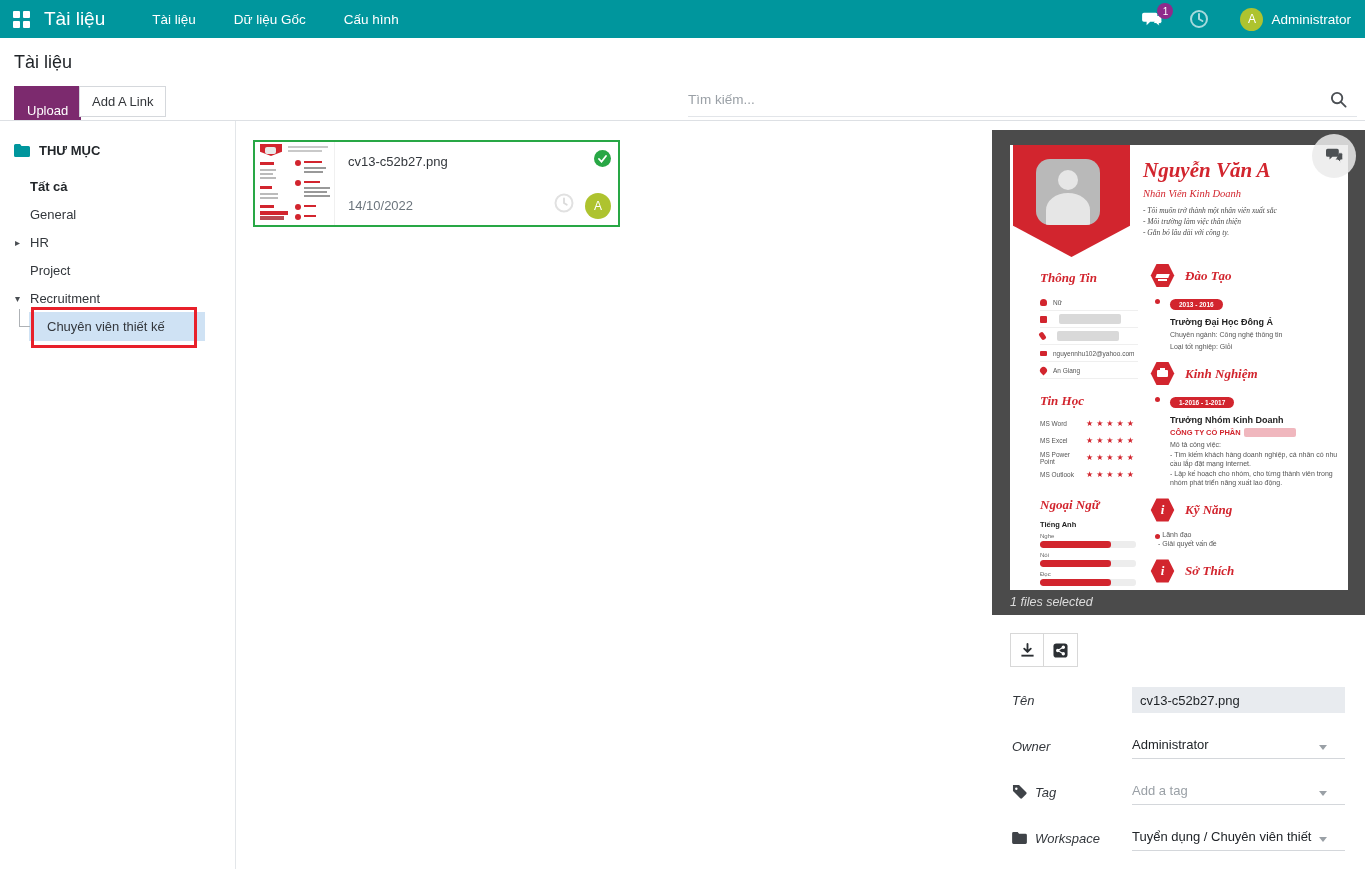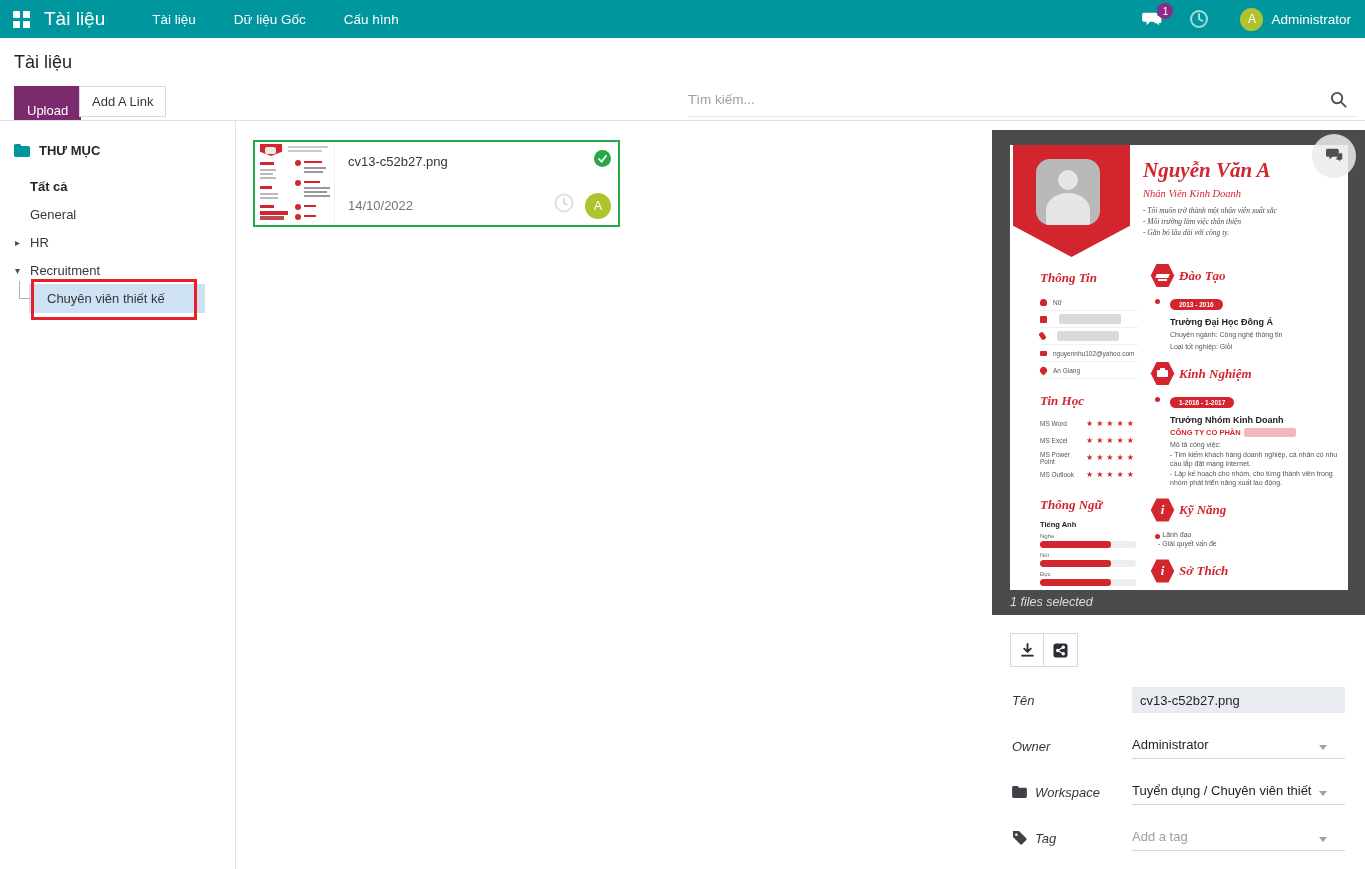--- a/index.html
+++ b/index.html
@@ -130,21 +130,21 @@
   .cv-sec{margin-top:14px;}
   .skill-row{display:flex;align-items:center;height:17px;}
   .skill-row .lb{font-size:6.5px;color:#555;width:46px;}
   .skill-row .stars{color:var(--cvred);font-size:8px;letter-spacing:3px;}
   .lang-name{font-size:7.5px;font-weight:bold;color:#222;margin-top:7px;}
   .lang-g{margin-top:4px;}
   .lang-g .lb{font-size:6px;color:#666;margin-bottom:2px;}
   .track{width:96px;height:7px;background:#ededed;border-radius:3px;overflow:hidden;}
   .fill{height:100%;background:var(--cvred);border-radius:3px;}
   .cv-right{position:absolute;left:140px;top:118px;width:188px;}
-  .sec-head{display:flex;align-items:center;gap:4px;margin-bottom:7px;}
+  .sec-head{display:flex;align-items:center;gap:10px;margin-bottom:7px;}
   .hexa{width:25px;height:25px;background:var(--cvred);flex:none;position:relative;
     -webkit-clip-path:polygon(26% 4%,74% 4%,97% 50%,74% 96%,26% 96%,3% 50%);
     clip-path:polygon(26% 4%,74% 4%,97% 50%,74% 96%,26% 96%,3% 50%);
     display:flex;align-items:center;justify-content:center;}
   .hexa.education::before{content:'';width:13px;height:4px;background:#fff;transform:skewX(-20deg);}
   .hexa.education::after{content:'';position:absolute;bottom:7px;left:8px;width:9px;height:2px;background:#fff;}
   .hexa.experience::before{content:'';width:11px;height:7px;background:#fff;border-radius:1px;}
   .hexa.experience::after{content:'';position:absolute;top:7px;width:5px;height:2px;background:#fff;}
   .hexa.info{color:#fff;font-family:"Liberation Serif",serif;font-style:italic;font-weight:bold;font-size:13px;}
   .tl{position:relative;padding-left:20px;margin-bottom:10px;}
@@ -303,20 +303,24 @@
           <div class="side-item">
             <span class="arrow"></span>
             <span class="lbl">General</span>
           </div>
 
           <div class="side-item">
             <span class="arrow">▸</span>
             <span class="lbl">HR</span>
           </div>
 
+          <div class="side-item">
+            <span class="arrow"></span>
+            <span class="lbl">Project</span>
+          </div>
 
           <div class="side-item">
             <span class="arrow">▾</span>
             <span class="lbl">Recruitment</span>
           </div>
 
           <div class="side-item child selected annotated">
             <span class="arrow"></span>
             <span class="lbl">Chuyên viên thiết kế</span>
           </div>
@@ -449,21 +453,21 @@
                   </div>
 
                   <div class="skill-row">
                     <span class="lb">MS Outlook</span>
                     <span class="stars">★★★★★</span>
                   </div>
                 </div>
             </div>
 
             <div class="cv-sec">
-              <div class="cv-h">Thông Ngữ</div>
+              <div class="cv-h">Ngoại Ngữ</div>
               <div class="lang-name">Tiếng Anh</div>
               <div>
 
                   <div class="lang-g">
                     <div class="lb">Nghe</div>
                     <div class="track">
                       <div class="fill" style="width: 74%;"></div>
                     </div>
                   </div>
 
@@ -565,39 +569,39 @@
         </div>
         <div class="frow">
           <div class="flabel">Owner</div>
           <div class="fval">
             <div class="selv">Administrator</div>
             <span class="caret"></span>
           </div>
         </div>
         <div class="frow">
           <div class="flabel">
-            <svg width="15" height="12" viewBox="0 0 16 13">
-              <path d="M0 1.5A1.5 1.5 0 0 1 1.5 0H6l1.5 2h7A1.5 1.5 0 0 1 16 3.5v8a1.5 1.5 0 0 1-1.5 1.5h-13A1.5 1.5 0 0 1 0 11.5z" fill="#3f4348"></path>
-            </svg>
-            <span>Workspace</span>
-          </div>
-          <div class="fval">
-            <div class="selv">Tuyển dụng / Chuyên viên thiết</div>
-            <span class="caret"></span>
-          </div>
-        </div>
-        <div class="frow">
-          <div class="flabel">
             <svg width="15" height="14" viewBox="0 0 16 15">
               <path d="M1 1h6.5L15 8.5a1.8 1.8 0 0 1 0 2.5l-4 4a1.8 1.8 0 0 1-2.5 0L1 7.5z" fill="#3f4348" transform="translate(0,-1)"></path>
               <circle cx="4.6" cy="4" r="1.3" fill="#fff"></circle>
             </svg>
             <span>Tag</span>
           </div>
           <div class="fval">
             <div class="selv placeholder">Add a tag</div>
             <span class="caret"></span>
           </div>
         </div>
+        <div class="frow">
+          <div class="flabel">
+            <svg width="15" height="12" viewBox="0 0 16 13">
+              <path d="M0 1.5A1.5 1.5 0 0 1 1.5 0H6l1.5 2h7A1.5 1.5 0 0 1 16 3.5v8a1.5 1.5 0 0 1-1.5 1.5h-13A1.5 1.5 0 0 1 0 11.5z" fill="#3f4348"></path>
+            </svg>
+            <span>Workspace</span>
+          </div>
+          <div class="fval">
+            <div class="selv">Tuyển dụng / Chuyên viên thiết</div>
+            <span class="caret"></span>
+          </div>
+        </div>
       </div>
     </div>
   </div>
 </div>
 
 </body></html>

